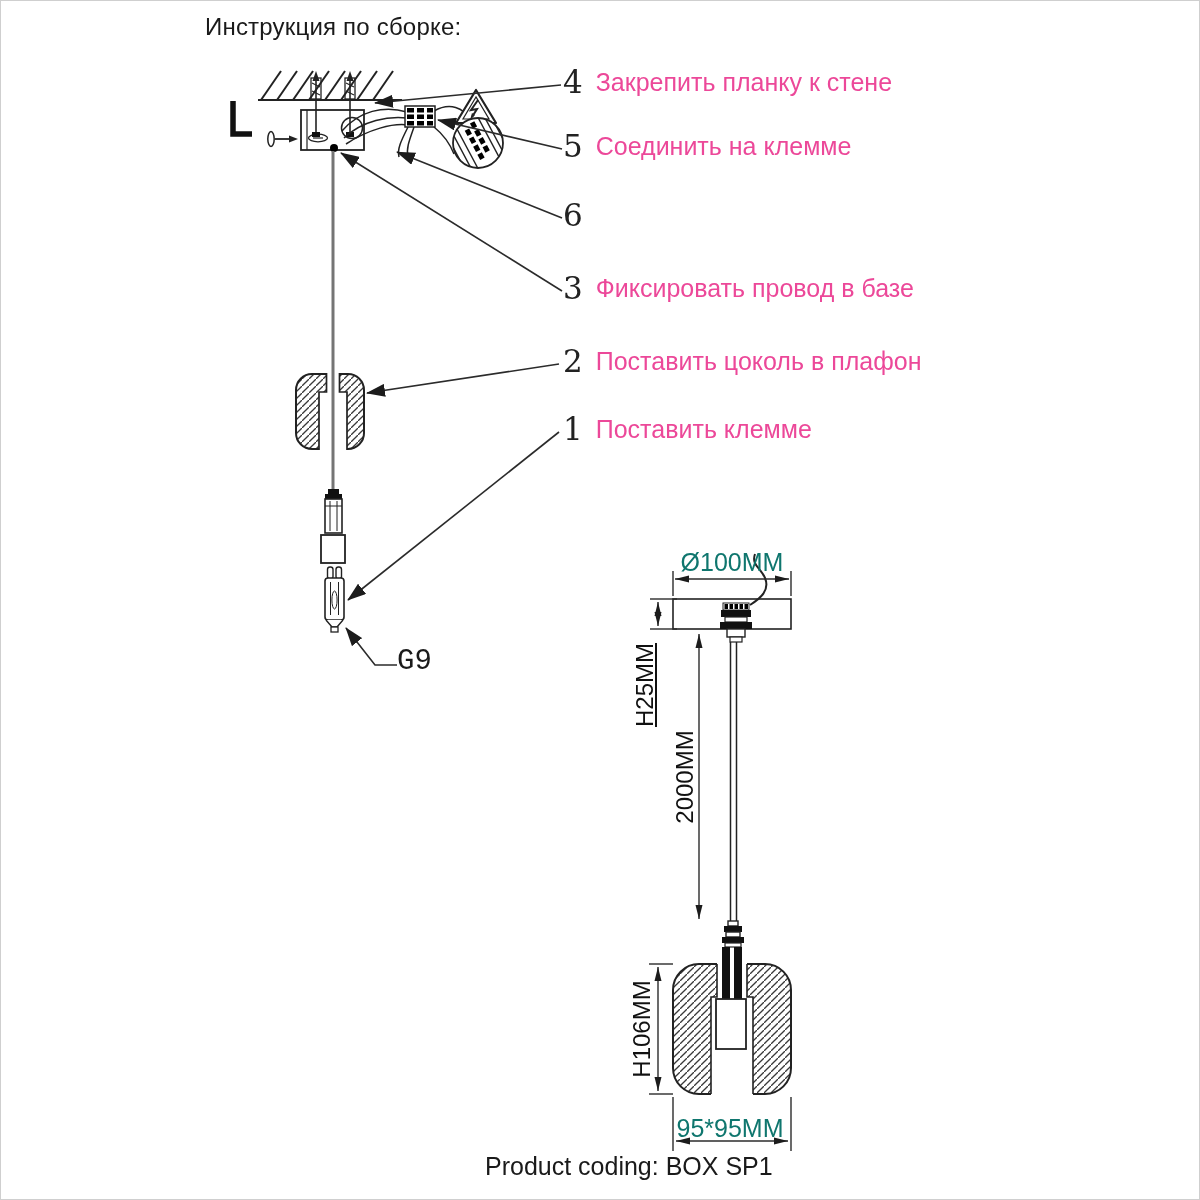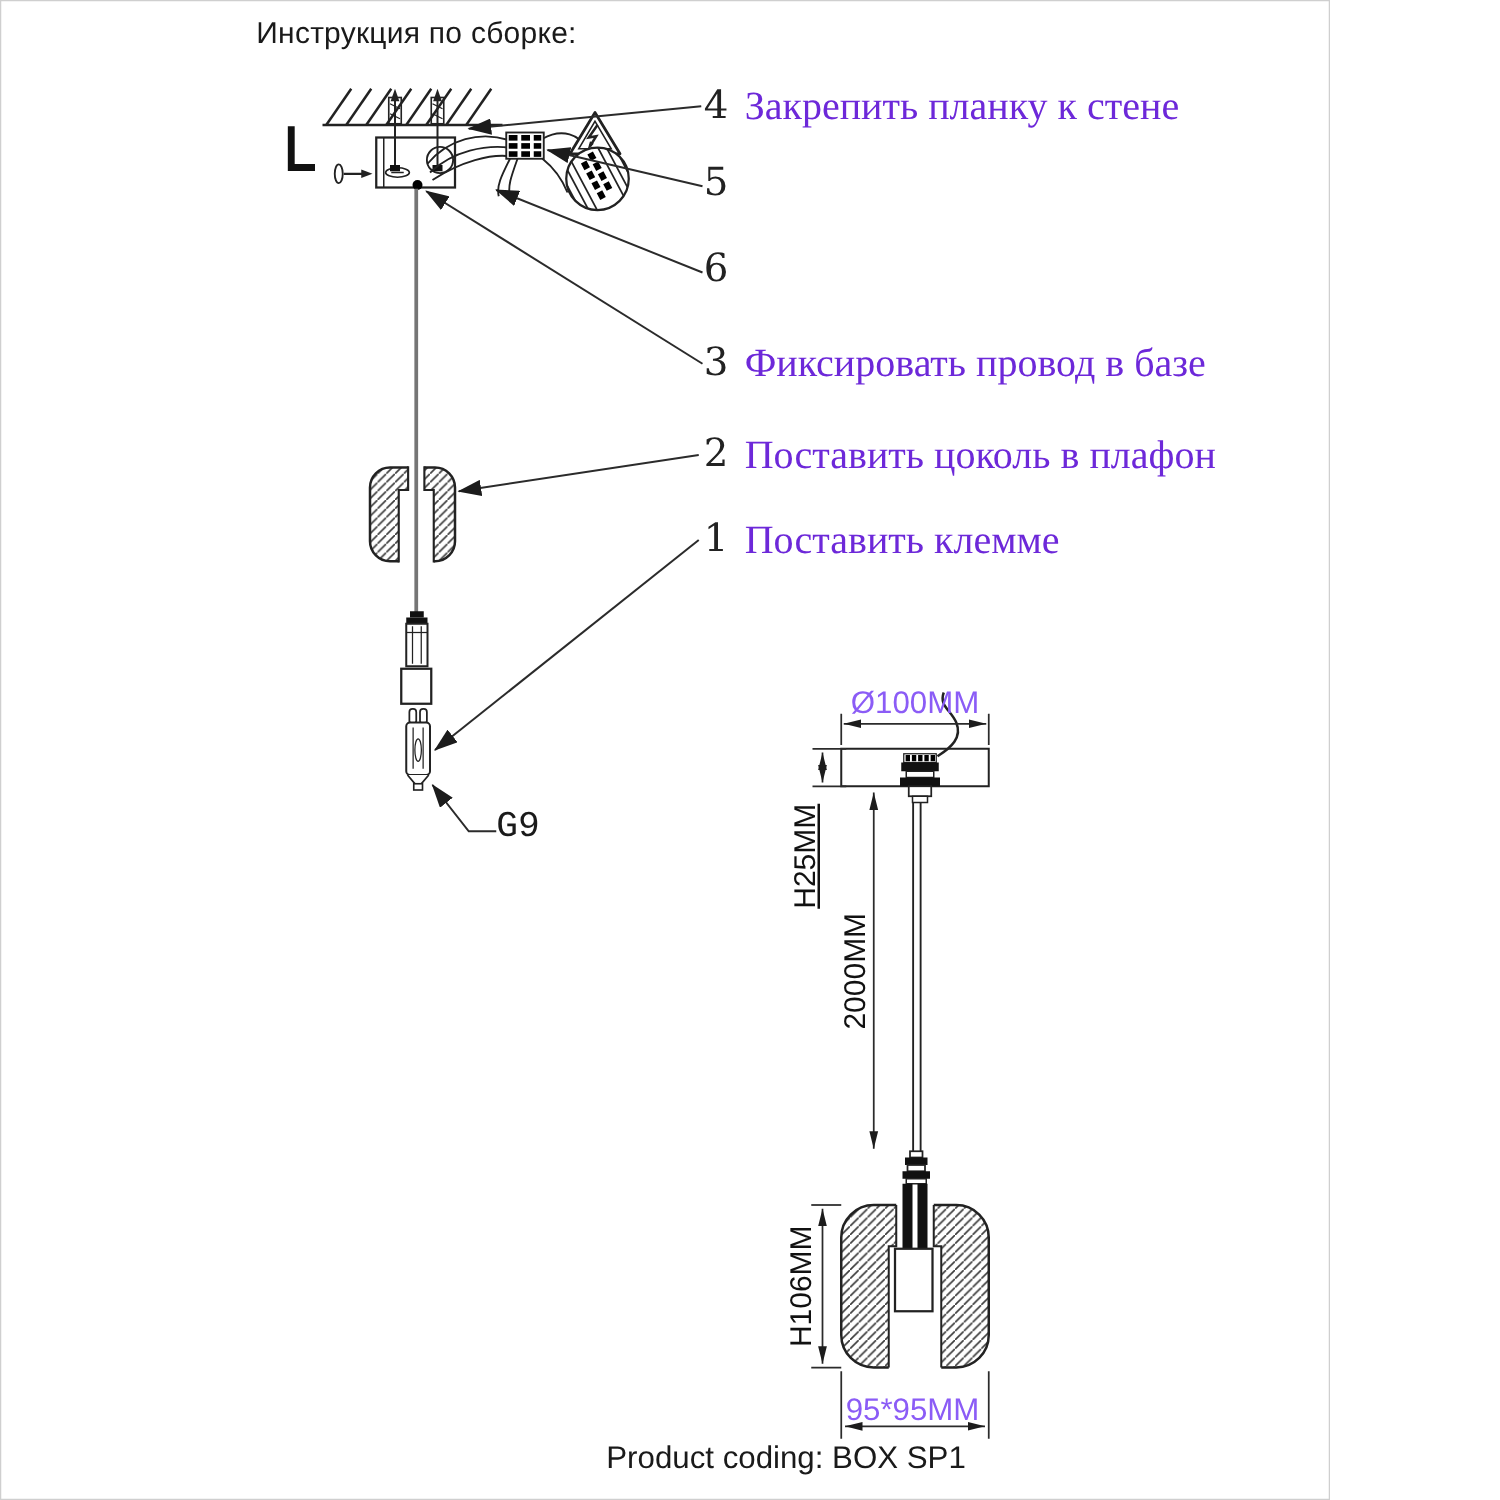--- a/index.html
+++ b/index.html
@@ -1,28 +1,28 @@
 <!DOCTYPE html>
 <html><head>
 <meta charset="utf-8">
 <style>
   html,body{margin:0;padding:0;background:#fff;}
   #page{
-    position:relative; width:1064px; height:1200px; background:#ffffff;
+    position:relative; width:1200px; height:1200px; background:#ffffff;
     font-family:"Liberation Sans", sans-serif; color:#1a1a1a;
     box-sizing:border-box; border:1px solid #cfcfcf; overflow:hidden;
   }
   #page svg{position:absolute; left:0; top:0;}
   .abs{position:absolute; white-space:nowrap;}
   .title{left:204px; top:12px; font-size:24px; letter-spacing:.2px;}
   .instr{position:absolute; display:flex; align-items:center; gap:13px;}
   .instr .num{font-family:"DejaVu Serif", serif; font-size:31px; line-height:1; color:#222;}
-  .instr .lbl{font-size:32px; line-height:1.1; color:#6d28d9;font-family:Liberation Serif, serif;}
+  .instr .lbl{font-size:25px; line-height:1.1; color:#ec4899;}
   .g9{left:396px; top:644px; font-size:29px;font-family:Liberation Mono, monospace;}
-  .dim{font-size:25px; color:#8b5cf6;}
+  .dim{font-size:25px; color:#0f766e;}
   .dim-h{transform:translateX(-50%);}
   .vlabel{
     position:absolute; white-space:nowrap; font-size:24px; color:#111;
     transform:translate(-50%,-50%) rotate(-90deg);
   }
   .vlabel.u{text-decoration:underline;}
   .footer{left:484px; top:1151px; font-size:25px;}
 </style>
 </head>
 <body>
@@ -255,20 +255,21 @@
   </svg>
 
   <div class="abs title">Инструкция по сборке:</div>
 
   <div class="instr" style="left:562px; top:66px;">
     <span class="num">4</span>
     <span class="lbl">Закрепить планку к стене</span>
   </div>
   <div class="instr" style="left:562px; top:130px;">
     <span class="num">5</span>
+    <span class="lbl">Соединить на клемме</span>
   </div>
   <div class="instr" style="left:562px; top:199px;">
     <span class="num">6</span>
   </div>
   <div class="instr" style="left:562px; top:272px;">
     <span class="num">3</span>
     <span class="lbl">Фиксировать провод в базе</span>
   </div>
   <div class="instr" style="left:562px; top:345px;">
     <span class="num">2</span>

